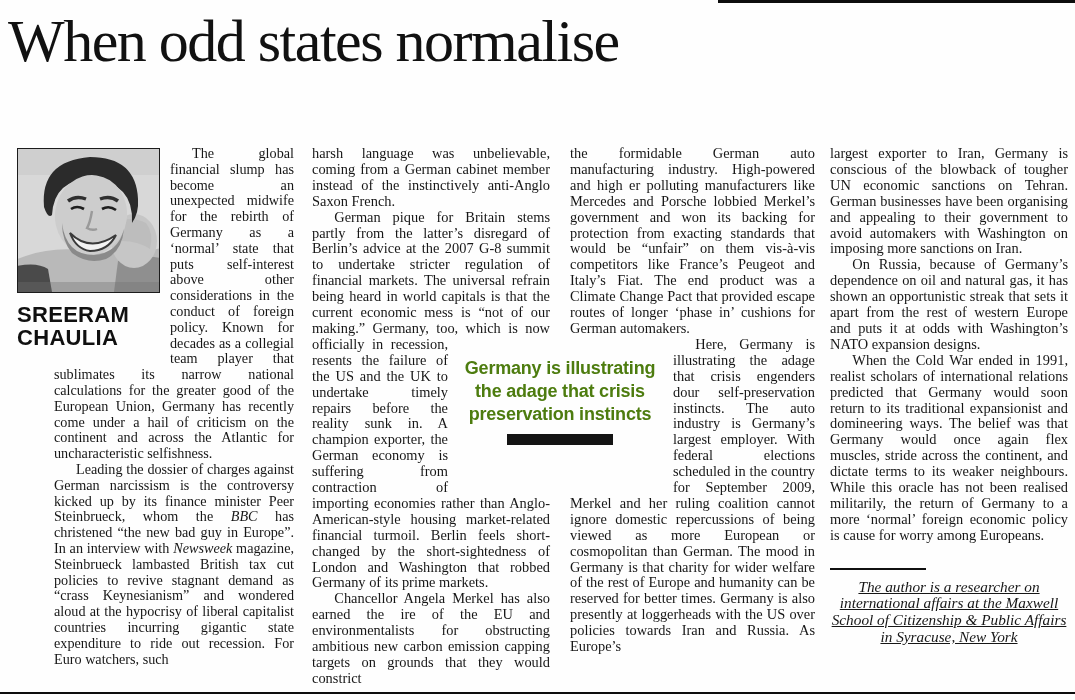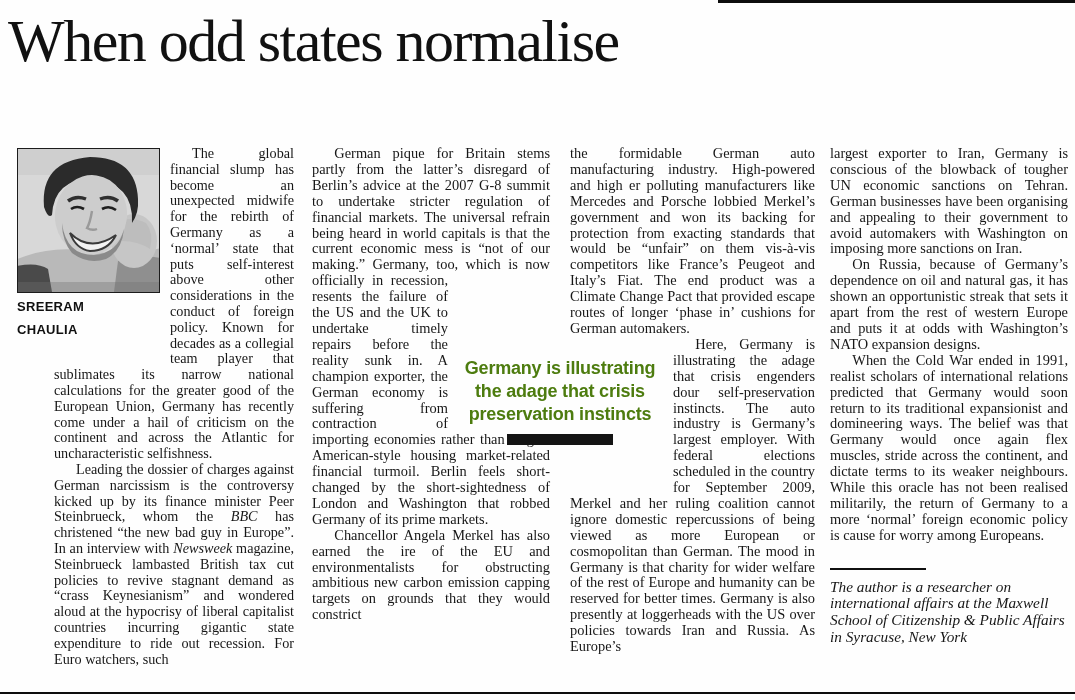--- a/index.html
+++ b/index.html
@@ -25,34 +25,34 @@
   .col p { margin:0; }
   .col .indent { text-indent:1.55em; }
   #col1 { left:54px;  width:240px; font-size:14.2px; line-height:15.8px; }
   #col2 { left:312px; width:238px; font-size:14.4px; line-height:15.9px; }
   #col3 { left:570px; width:245px; font-size:14.4px; line-height:15.9px; }
   #col4 { left:830px; width:238px; font-size:14.4px; line-height:15.9px; }
 
   .author-block { float:left; width:143px; margin:2px 10px 6px -37px; }
   .photo-frame { width:141px; height:143px; border:1px solid #1c1c1c; background:#d9d9d9; overflow:hidden; }
   .photo-frame svg { display:block; }
-  .byline { margin-top:2px; margin-bottom:6px; font-family:"Liberation Sans","DejaVu Sans",sans-serif;
-            font-weight:bold; font-size:13px; line-height:23px; letter-spacing:0.3px; color:#101010; }
+  .byline { margin-top:10px; margin-bottom:6px; font-family:"Liberation Sans","DejaVu Sans",sans-serif;
+            font-weight:bold; font-size:22px; line-height:23px; letter-spacing:0.3px; color:#101010; }
 
   .spacer-right { float:right; width:102px; height:158px; }
   .spacer-left  { float:left;  width:103px; height:155px; }
 
   .pull-quote {
     position:absolute; left:452px; top:357px; width:216px; text-align:center;
     font-family:"Liberation Sans","DejaVu Sans",sans-serif; font-weight:bold;
     font-size:18px; line-height:23px; letter-spacing:-0.2px; color:#4d7c0f;
   }
   .pull-quote .bar { width:106px; height:11px; background:#141414; margin:8px auto 0; }
 
-  .bio-block { margin-top:24px; text-align:left; }
+  .bio-block { margin-top:24px; text-align:center;text-decoration:underline; }
   .bio-rule { width:96px; height:0; border:none; border-top:2px solid #101010; margin:0; }
   .bio { margin-top:9px; font-style:italic; font-size:15.3px; line-height:16.8px; color:#161616; }
 
   i.pubname { font-style:italic; }
 </style>
 </head>
 <body>
 
 <div class="page">
 
@@ -96,20 +96,21 @@
       <div class="byline">
         <div>SREERAM</div>
         <div>CHAULIA</div>
       </div>
     </div>
     <p class="indent"><span>The global financial slump has become an unexpected midwife for the rebirth of Germany as a ‘normal’ state that puts self-interest above other considerations in the conduct of foreign policy. Known for decades as a collegial team player that sublimates its narrow national calculations for the greater good of the European Union, Germany has recently come under a hail of criticism on the continent and across the Atlantic for uncharacteristic selfishness.</span></p>
     <p class="indent"><span>Leading the dossier of charges against German narcissism is the controversy kicked up by its finance minister Peer Steinbrueck, whom the </span><i class="pubname">BBC</i><span> has christened “the new bad guy in Europe”. In an interview with </span><i class="pubname">Newsweek</i><span> magazine, Steinbrueck lambasted British tax cut policies to revive stagnant demand as “crass Keynesianism” and wondered aloud at the hypocrisy of liberal capitalist countries incurring gigantic state expenditure to ride out recession. For Euro watchers, such</span></p>
   </div>
 
   <div class="col" id="col2">
+    <p><span>harsh language was unbelievable, coming from a German cabinet member instead of the instinctively anti-Anglo Saxon French.</span></p>
     <p class="indent"><span>German pique for Britain stems partly from the latter’s disregard of Berlin’s advice at the 2007 G-8 summit to undertake stricter regulation of financial markets. The universal refrain being heard in world capitals is that the current economic mess is “not of our making.” Germany, too, which is now </span><span class="spacer-right"></span><span>officially in recession, resents the failure of the US and the UK to undertake timely repairs before the reality sunk in. A champion exporter, the German economy is suffering from contraction of importing economies rather than Anglo-American-style housing market-related financial turmoil. Berlin feels short-changed by the short-sightedness of London and Washington that robbed Germany of its prime markets.</span></p>
     <p class="indent"><span>Chancellor Angela Merkel has also earned the ire of the EU and environmentalists for obstructing ambitious new carbon emission capping targets on grounds that they would constrict</span></p>
   </div>
 
   <div class="col" id="col3">
     <p><span>the formidable German auto manufacturing industry. High-powered and high er polluting manufacturers like Mercedes and Porsche lobbied Merkel’s government and won its backing for protection from exacting standards that would be “unfair” on them vis-à-vis competitors like France’s Peugeot and Italy’s Fiat. The end product was a Climate Change Pact that provided escape routes of longer ‘phase in’ cushions for German automakers.</span></p>
     <p class="indent"><span class="spacer-left"></span><span>Here, Germany is illustrating the adage that crisis engenders dour self-preservation instincts. The auto industry is Germany’s largest employer. With federal elections scheduled in the country for September 2009, Merkel and her ruling coalition cannot ignore domestic repercussions of being viewed as more European or cosmopolitan than German. The mood in Germany is that charity for wider welfare of the rest of Europe and humanity can be reserved for better times. Germany is also presently at loggerheads with the US over policies towards Iran and Russia. As Europe’s</span></p>
   </div>
 
   <div class="col" id="col4">

